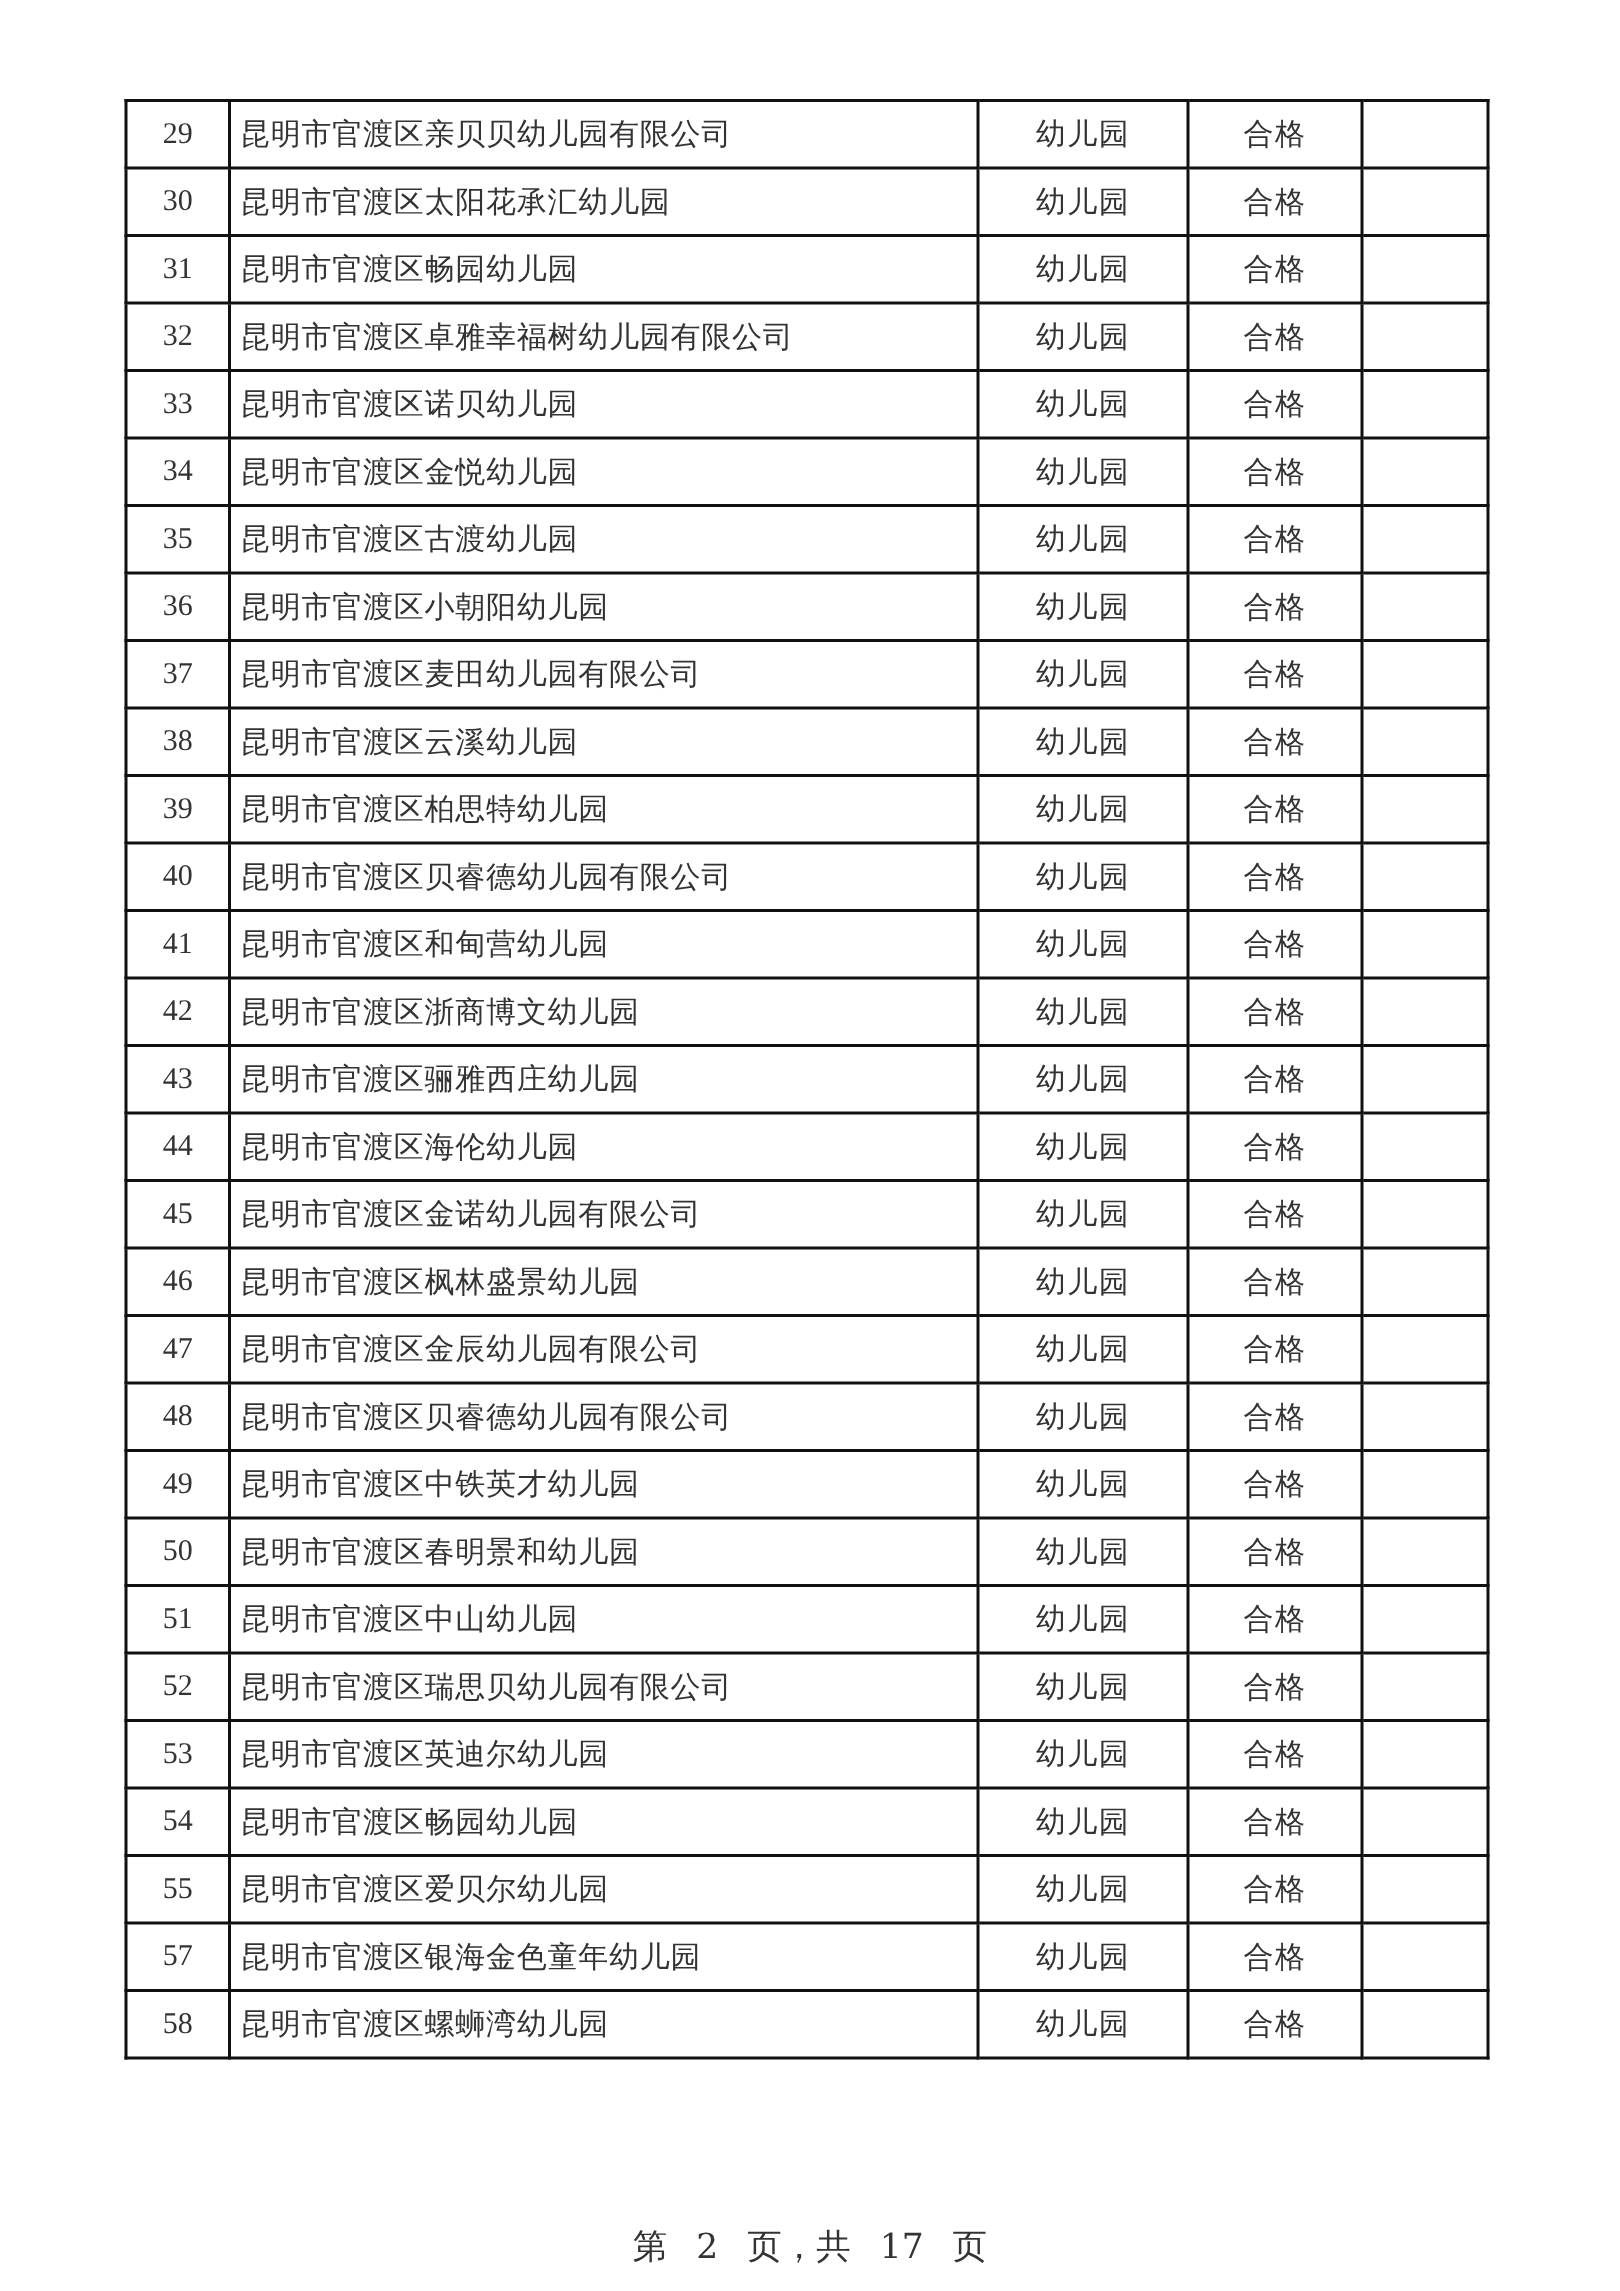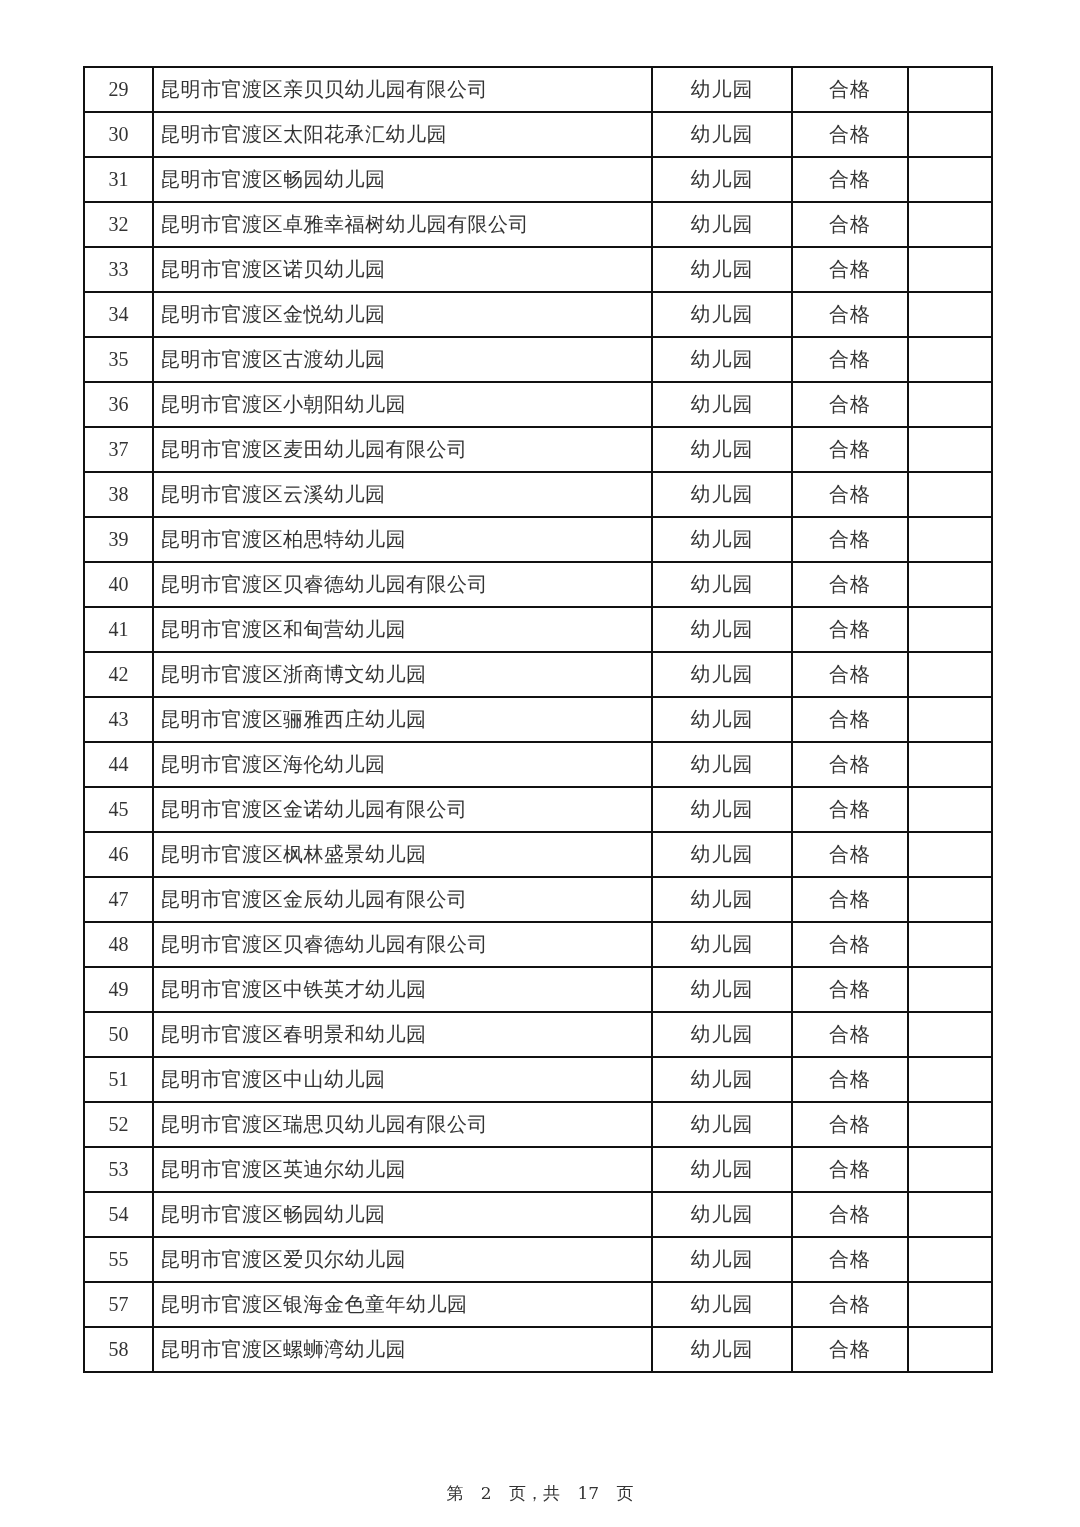--- a/index.html
+++ b/index.html
@@ -5,21 +5,21 @@
   html, body { margin:0; padding:0; background:#ffffff; }
   body { width:1080px; height:1527px; position:relative; overflow:hidden;
          font-family:"DejaVu Serif","Liberation Serif",serif; color:#333333; }
   .tbl { position:absolute; left:83px; top:66px; border-collapse:collapse; table-layout:fixed; }
   .tbl td { border:2px solid #111111; height:43px; padding:0; font-size:20px; line-height:43px; white-space:nowrap; overflow:hidden; }
   .c-no { width:67px; text-align:center; font-family:"Liberation Serif","DejaVu Serif",serif; font-size:21px;border-radius:18px; }
   .c-name { width:491px; text-align:left; padding-left:6px !important; letter-spacing:0.5px; }
   .c-type { width:138px; text-align:center; letter-spacing:1px;margin-left:47px; }
   .c-result { width:114px; text-align:center; letter-spacing:1px; }
   .c-note { width:82px; }
-  .footer { position:absolute; top:1482px; left:0; width:1080px; text-align:center; font-size:17px; color:#333; word-spacing:6px; }
+  .footer { position:absolute; top:1482px; left:0; width:1080px; text-align:center; font-size:23px; color:#333; word-spacing:6px; }
   .footer span { margin:0 3px; }
 </style>
 </head>
 <body>
 
 <table class="tbl">
   <tbody id="tbody">
       <tr>
         <td class="c-no">29</td>
         <td class="c-name">昆明市官渡区亲贝贝幼儿园有限公司</td>

